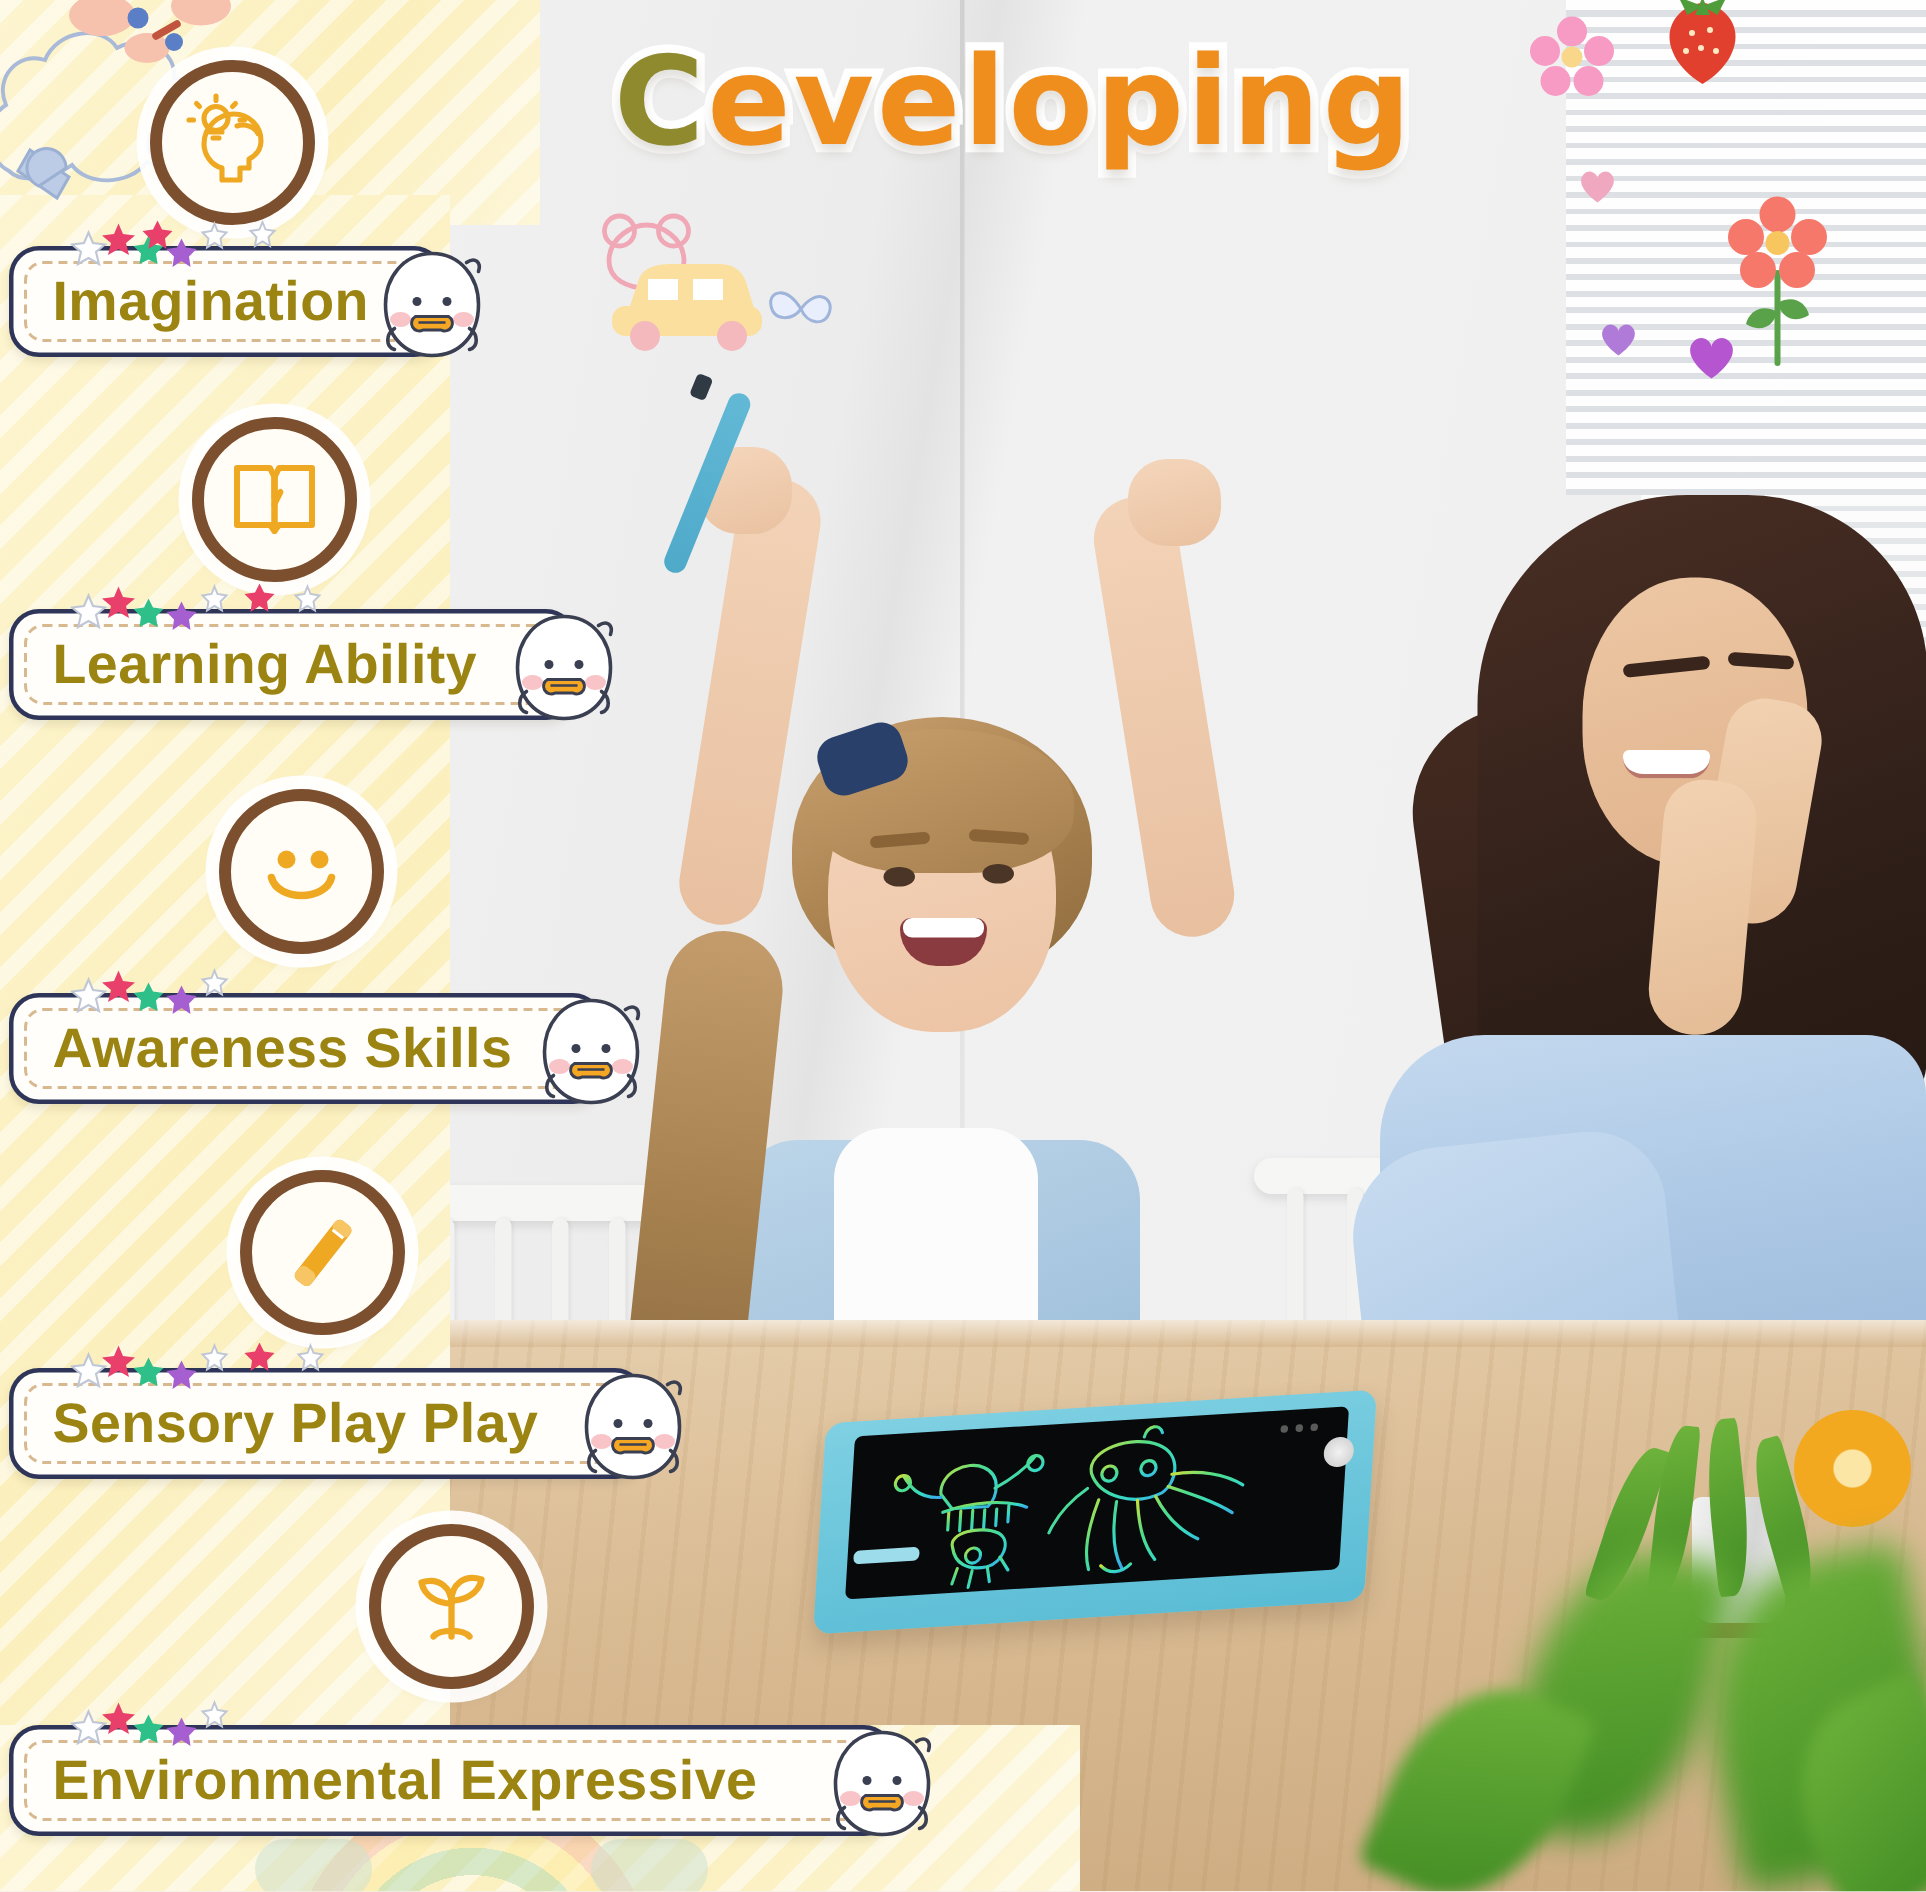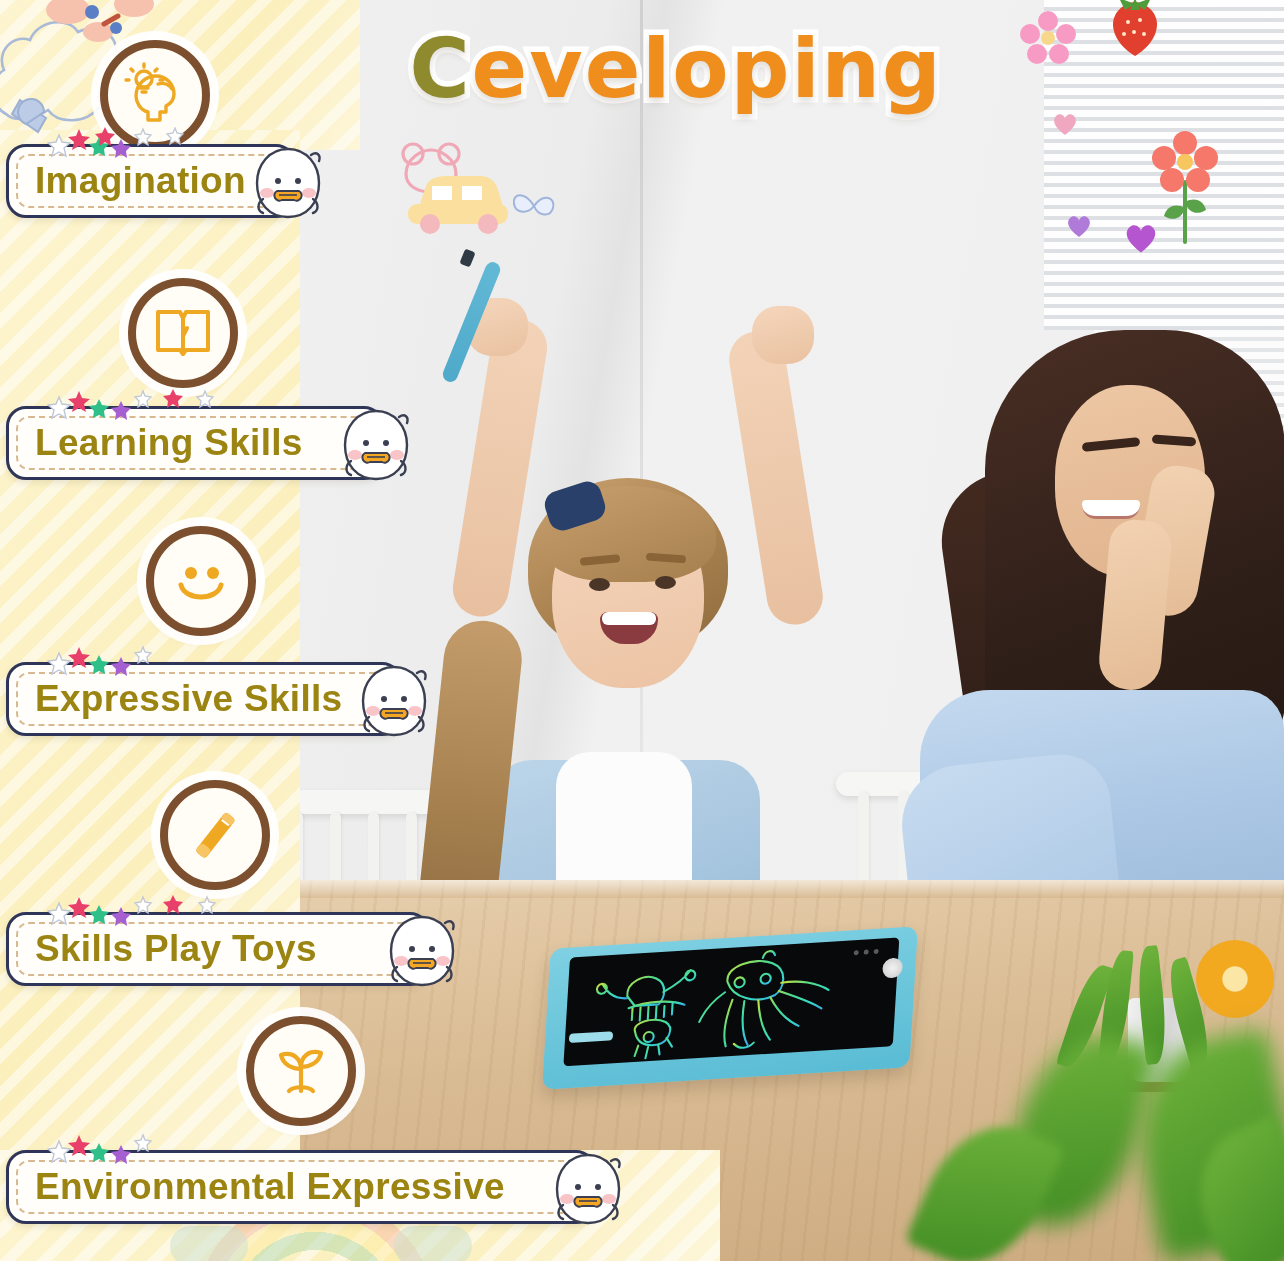--- a/index.html
+++ b/index.html
@@ -424,21 +424,21 @@
     <svg width="66" height="66" viewBox="0 0 66 66">
       <g fill="none" stroke="#efa821" stroke-width="3.4" stroke-linecap="round" stroke-linejoin="round">
         <path d="M26 58 L26 50 C18 48 14 40 14 34 C14 22 24 14 34 14 C44 14 52 22 52 32 C52 38 48 42 44 44 L44 50 L38 50 L38 58 Z"></path>
         <circle cx="22" cy="17" r="8"></circle>
         <path d="M18 26 h8 M20 30 h4"></path>
         <path d="M22 5 v-3 M11 9 l-2 -2 M33 9 l2 -2 M7 18 h-3 M38 18 h3"></path>
         <path d="M36 22 C42 20 48 23 50 27"></path>
       </g>
     </svg>
   </div>
-  <div class="pill" style="left:6px;top:144px;width:290px;">
+  <div class="pill" style="left:6px;top:164px;width:290px;">
     <div class="pill-inner"></div>
     <svg class="stars" viewBox="0 0 190 34">
       <path d="M12 8 l3 7 l8 1 l-6 5 l2 8 l-7 -4 l-7 4 l2 -8 l-6 -5 l8 -1 Z" fill="#fff" stroke="#bfc6d6" stroke-width="1.4"></path>
       <path d="M32 2 l3 7 l8 1 l-6 5 l2 8 l-7 -4 l-7 4 l2 -8 l-6 -5 l8 -1 Z" fill="#e8406a"></path>
       <path d="M52 10 l3 6 l7 1 l-5 5 l1 7 l-6 -3 l-6 3 l1 -7 l-5 -5 l7 -1 Z" fill="#2fc08a"></path>
       <path d="M58 0 l3 6 l7 1 l-5 5 l1 7 l-6 -4 l-6 4 l1 -7 l-5 -5 l7 -1 Z" fill="#e8406a"></path>
       <path d="M74 12 l3 6 l7 1 l-5 5 l1 7 l-6 -4 l-6 4 l1 -7 l-5 -5 l7 -1 Z" fill="#a65fd0"></path>
       <path d="M96 2 l2 5 l6 1 l-4 4 l1 6 l-5 -3 l-5 3 l1 -6 l-4 -4 l6 -1 Z" fill="#fff" stroke="#bfc6d6" stroke-width="1.3"></path>
       <path d="M128 1 l2 5 l6 1 l-4 4 l1 6 l-5 -3 l-5 3 l1 -6 l-4 -4 l6 -1 Z" fill="#fff" stroke="#bfc6d6" stroke-width="1.3"></path>
     </svg>
@@ -470,21 +470,21 @@
     <div class="pill-inner"></div>
     <svg class="stars" viewBox="0 0 190 34">
       <path d="M12 8 l3 7 l8 1 l-6 5 l2 8 l-7 -4 l-7 4 l2 -8 l-6 -5 l8 -1 Z" fill="#fff" stroke="#bfc6d6" stroke-width="1.4"></path>
       <path d="M32 2 l3 7 l8 1 l-6 5 l2 8 l-7 -4 l-7 4 l2 -8 l-6 -5 l8 -1 Z" fill="#e8406a"></path>
       <path d="M52 10 l3 6 l7 1 l-5 5 l1 7 l-6 -3 l-6 3 l1 -7 l-5 -5 l7 -1 Z" fill="#2fc08a"></path>
       <path d="M74 12 l3 6 l7 1 l-5 5 l1 7 l-6 -4 l-6 4 l1 -7 l-5 -5 l7 -1 Z" fill="#a65fd0"></path>
       <path d="M96 2 l2 5 l6 1 l-4 4 l1 6 l-5 -3 l-5 3 l1 -6 l-4 -4 l6 -1 Z" fill="#fff" stroke="#bfc6d6" stroke-width="1.3"></path>
       <path d="M126 0 l3 6 l7 1 l-5 5 l1 7 l-6 -4 l-6 4 l1 -7 l-5 -5 l7 -1 Z" fill="#e8406a"></path>
       <path d="M158 2 l2 5 l6 1 l-4 4 l1 6 l-5 -3 l-5 3 l1 -6 l-4 -4 l6 -1 Z" fill="#fff" stroke="#bfc6d6" stroke-width="1.3"></path>
     </svg>
-    <span class="pill-text">Learning Skills</span>
+    <span class="pill-text">Learning Ability</span>
     <svg class="duck" viewBox="0 0 78 80">
       <path d="M39 6 C58 6 70 22 70 40 C70 60 58 74 39 74 C20 74 8 60 8 40 C8 22 20 6 39 6 Z" fill="#fff" stroke="#3b3f52" stroke-width="2.4"></path>
       <path d="M62 12 C68 8 72 12 70 18" fill="none" stroke="#3b3f52" stroke-width="2.4" stroke-linecap="round"></path>
       <path d="M14 56 C8 60 8 68 14 70" fill="none" stroke="#3b3f52" stroke-width="2.4" stroke-linecap="round"></path>
       <path d="M64 56 C70 60 70 68 64 70" fill="none" stroke="#3b3f52" stroke-width="2.4" stroke-linecap="round"></path>
       <circle cx="29" cy="38" r="3" fill="#3b3f52"></circle>
       <circle cx="49" cy="38" r="3" fill="#3b3f52"></circle>
       <ellipse cx="18" cy="50" rx="7" ry="5" fill="#f9c4c7"></ellipse>
       <ellipse cx="60" cy="50" rx="7" ry="5" fill="#f9c4c7"></ellipse>
       <path d="M28 48 h22 a5 5 0 0 1 -5 9 h-12 a5 5 0 0 1 -5 -9 Z" fill="#f5a623" stroke="#3b3f52" stroke-width="2"></path>
@@ -501,21 +501,21 @@
   </div>
   <div class="pill" style="left:6px;top:662px;width:396px;">
     <div class="pill-inner"></div>
     <svg class="stars" viewBox="0 0 190 34">
       <path d="M12 8 l3 7 l8 1 l-6 5 l2 8 l-7 -4 l-7 4 l2 -8 l-6 -5 l8 -1 Z" fill="#fff" stroke="#bfc6d6" stroke-width="1.4"></path>
       <path d="M32 2 l3 7 l8 1 l-6 5 l2 8 l-7 -4 l-7 4 l2 -8 l-6 -5 l8 -1 Z" fill="#e8406a"></path>
       <path d="M52 10 l3 6 l7 1 l-5 5 l1 7 l-6 -3 l-6 3 l1 -7 l-5 -5 l7 -1 Z" fill="#2fc08a"></path>
       <path d="M74 12 l3 6 l7 1 l-5 5 l1 7 l-6 -4 l-6 4 l1 -7 l-5 -5 l7 -1 Z" fill="#a65fd0"></path>
       <path d="M96 2 l2 5 l6 1 l-4 4 l1 6 l-5 -3 l-5 3 l1 -6 l-4 -4 l6 -1 Z" fill="#fff" stroke="#bfc6d6" stroke-width="1.3"></path>
     </svg>
-    <span class="pill-text">Expressive Skills</span>
+    <span class="pill-text">Awareness Skills</span>
     <svg class="duck" viewBox="0 0 78 80">
       <path d="M39 6 C58 6 70 22 70 40 C70 60 58 74 39 74 C20 74 8 60 8 40 C8 22 20 6 39 6 Z" fill="#fff" stroke="#3b3f52" stroke-width="2.4"></path>
       <path d="M62 12 C68 8 72 12 70 18" fill="none" stroke="#3b3f52" stroke-width="2.4" stroke-linecap="round"></path>
       <path d="M14 56 C8 60 8 68 14 70" fill="none" stroke="#3b3f52" stroke-width="2.4" stroke-linecap="round"></path>
       <path d="M64 56 C70 60 70 68 64 70" fill="none" stroke="#3b3f52" stroke-width="2.4" stroke-linecap="round"></path>
       <circle cx="29" cy="38" r="3" fill="#3b3f52"></circle>
       <circle cx="49" cy="38" r="3" fill="#3b3f52"></circle>
       <ellipse cx="18" cy="50" rx="7" ry="5" fill="#f9c4c7"></ellipse>
       <ellipse cx="60" cy="50" rx="7" ry="5" fill="#f9c4c7"></ellipse>
       <path d="M28 48 h22 a5 5 0 0 1 -5 9 h-12 a5 5 0 0 1 -5 -9 Z" fill="#f5a623" stroke="#3b3f52" stroke-width="2"></path>
@@ -537,21 +537,21 @@
     <div class="pill-inner"></div>
     <svg class="stars" viewBox="0 0 190 34">
       <path d="M12 8 l3 7 l8 1 l-6 5 l2 8 l-7 -4 l-7 4 l2 -8 l-6 -5 l8 -1 Z" fill="#fff" stroke="#bfc6d6" stroke-width="1.4"></path>
       <path d="M32 2 l3 7 l8 1 l-6 5 l2 8 l-7 -4 l-7 4 l2 -8 l-6 -5 l8 -1 Z" fill="#e8406a"></path>
       <path d="M52 10 l3 6 l7 1 l-5 5 l1 7 l-6 -3 l-6 3 l1 -7 l-5 -5 l7 -1 Z" fill="#2fc08a"></path>
       <path d="M74 12 l3 6 l7 1 l-5 5 l1 7 l-6 -4 l-6 4 l1 -7 l-5 -5 l7 -1 Z" fill="#a65fd0"></path>
       <path d="M96 2 l2 5 l6 1 l-4 4 l1 6 l-5 -3 l-5 3 l1 -6 l-4 -4 l6 -1 Z" fill="#fff" stroke="#bfc6d6" stroke-width="1.3"></path>
       <path d="M126 0 l3 6 l7 1 l-5 5 l1 7 l-6 -4 l-6 4 l1 -7 l-5 -5 l7 -1 Z" fill="#e8406a"></path>
       <path d="M160 2 l2 5 l6 1 l-4 4 l1 6 l-5 -3 l-5 3 l1 -6 l-4 -4 l6 -1 Z" fill="#fff" stroke="#bfc6d6" stroke-width="1.3"></path>
     </svg>
-    <span class="pill-text">Skills Play Toys</span>
+    <span class="pill-text">Sensory Play Play</span>
     <svg class="duck" viewBox="0 0 78 80">
       <path d="M39 6 C58 6 70 22 70 40 C70 60 58 74 39 74 C20 74 8 60 8 40 C8 22 20 6 39 6 Z" fill="#fff" stroke="#3b3f52" stroke-width="2.4"></path>
       <path d="M62 12 C68 8 72 12 70 18" fill="none" stroke="#3b3f52" stroke-width="2.4" stroke-linecap="round"></path>
       <path d="M14 56 C8 60 8 68 14 70" fill="none" stroke="#3b3f52" stroke-width="2.4" stroke-linecap="round"></path>
       <path d="M64 56 C70 60 70 68 64 70" fill="none" stroke="#3b3f52" stroke-width="2.4" stroke-linecap="round"></path>
       <circle cx="29" cy="38" r="3" fill="#3b3f52"></circle>
       <circle cx="49" cy="38" r="3" fill="#3b3f52"></circle>
       <ellipse cx="18" cy="50" rx="7" ry="5" fill="#f9c4c7"></ellipse>
       <ellipse cx="60" cy="50" rx="7" ry="5" fill="#f9c4c7"></ellipse>
       <path d="M28 48 h22 a5 5 0 0 1 -5 9 h-12 a5 5 0 0 1 -5 -9 Z" fill="#f5a623" stroke="#3b3f52" stroke-width="2"></path>

